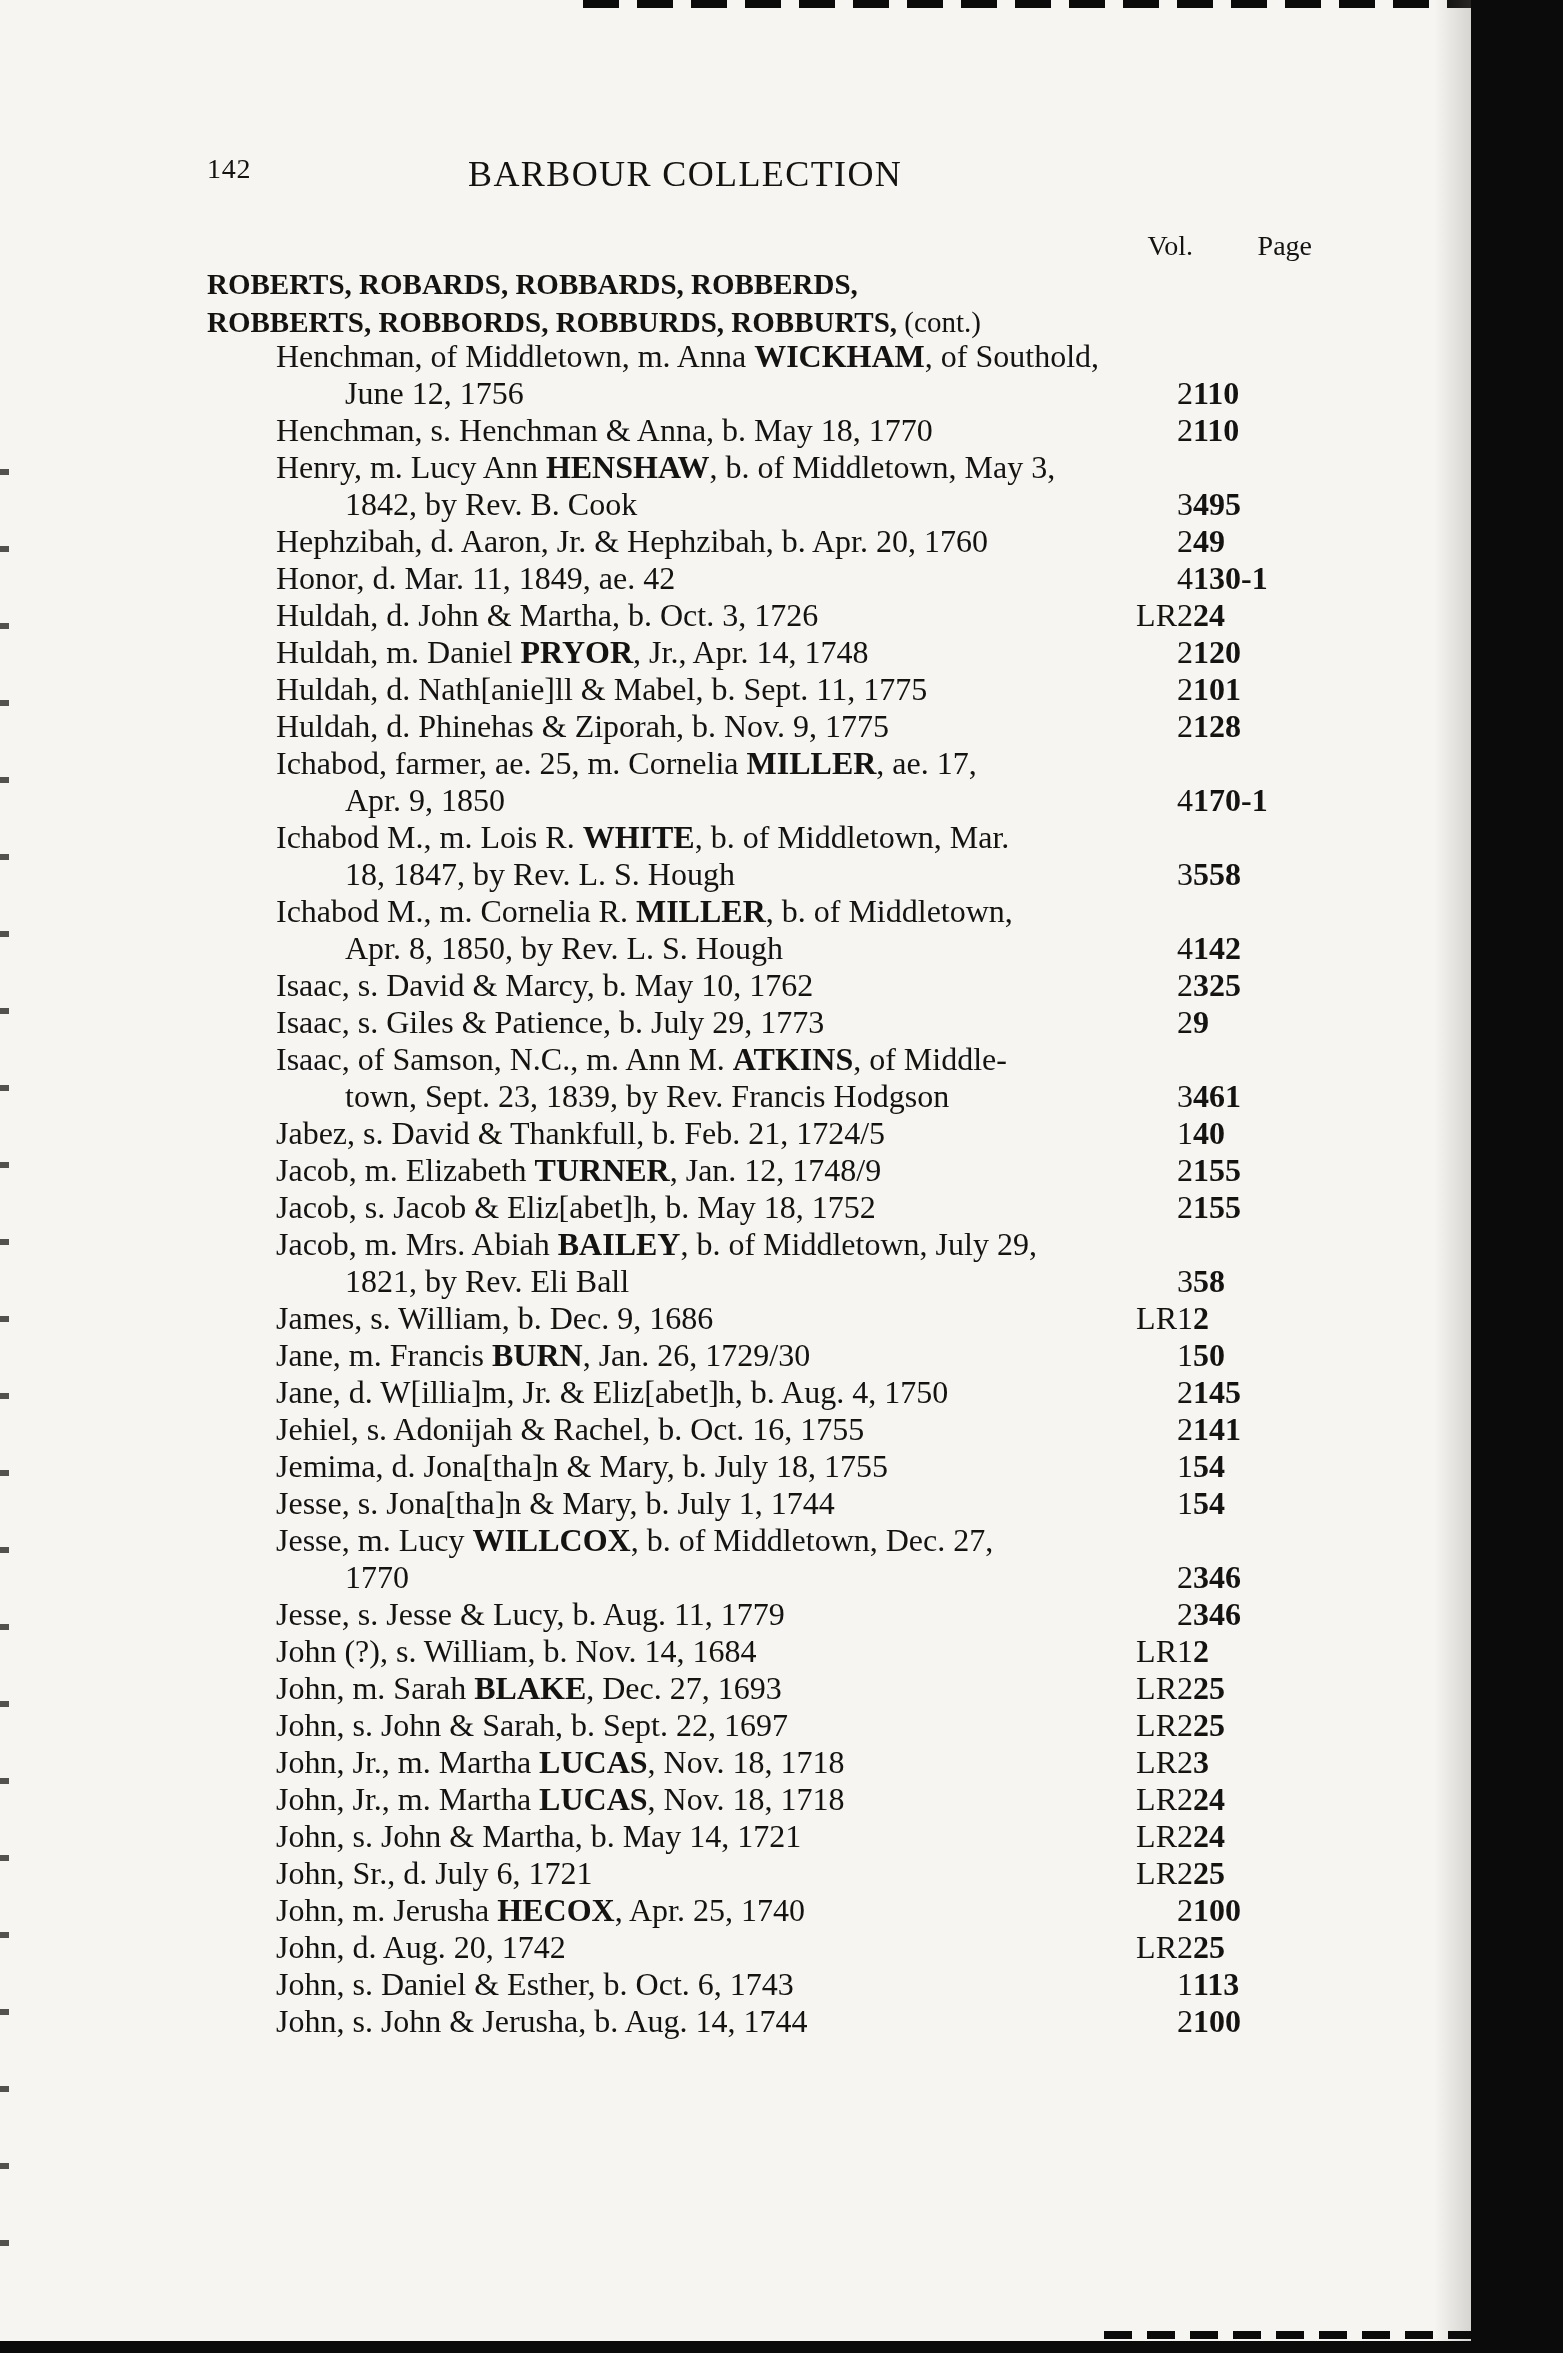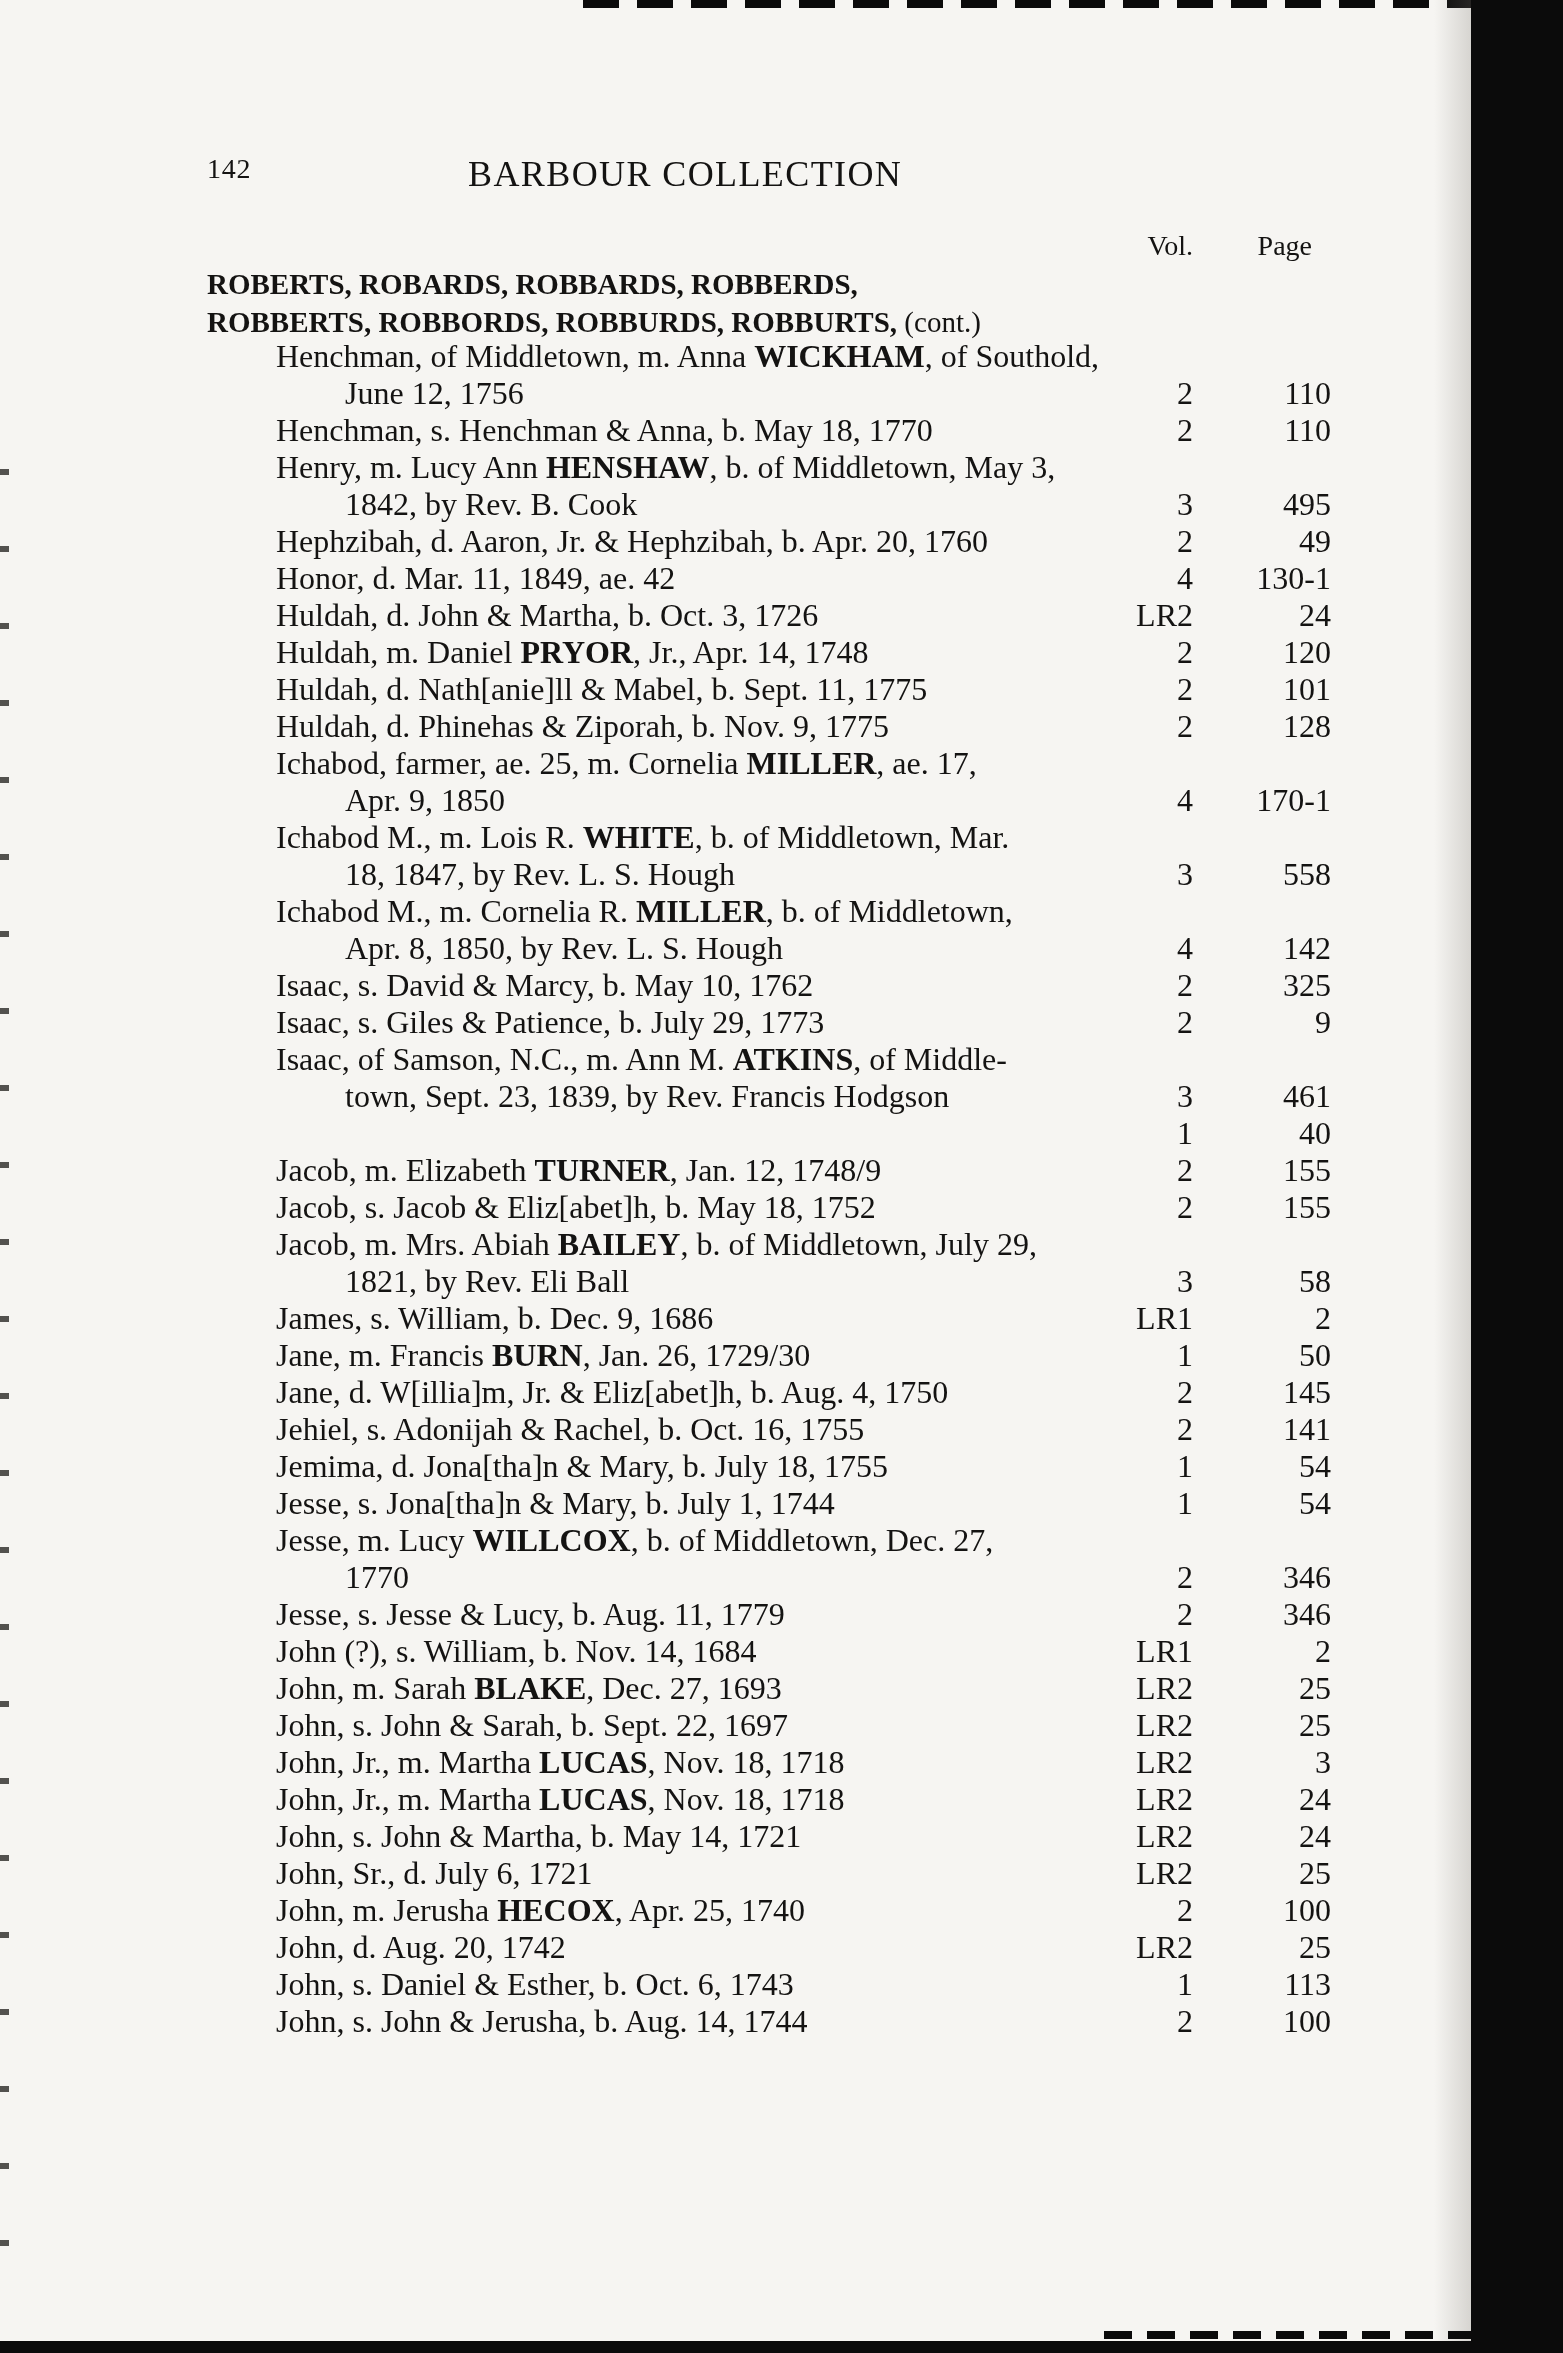--- a/index.html
+++ b/index.html
@@ -12,21 +12,21 @@
   .colhdr.vol{left:1055px;}
   .colhdr.pg{left:1174px;}
   .textcol{left:207px;width:1124px;}
   .headingblk{top:265px;}
   .heading-line{height:38px;line-height:38px;font-size:29px;white-space:nowrap;}
   .rowsblk{top:338px;}
   .row{display:flex;align-items:baseline;height:37px;line-height:37px;font-size:32px;}
   .row .txt{white-space:nowrap;flex:0 0 auto;}
   .row .sp{flex:1 1 auto;}
   .row .vol{flex:0 0 103px;text-align:right;white-space:nowrap;}
-  .row .pg{flex:0 0 138px;text-align:right;white-space:nowrap;}
+  .row .pg{flex:0 0 138px;text-align:left;white-space:nowrap;font-weight:bold;}
   .ind1{padding-left:69px;}
   .ind2{padding-left:138px;}
   .b{font-weight:bold;}
   
   .bar-right{left:1471px;top:0;width:93px;height:2354px;background:#0b0b0b;}
   .bar-bottom{left:0;top:2341px;width:1564px;height:12.4px;background:#0b0b0b;}
   .dash-top{left:583px;top:0;width:890px;height:7.6px;
             background:repeating-linear-gradient(to right,#0b0b0b 0 36px,transparent 36px 54px);}
   .dash-bottom{left:1104px;top:2331px;width:367px;height:7.6px;
             background:repeating-linear-gradient(to right,#0b0b0b 0 28px,transparent 28px 43px);}
@@ -179,20 +179,21 @@
         <div class="vol"></div>
         <div class="pg"></div>
       </div>
       <div class="row">
         <div class="txt ind2"><span>town, Sept. 23, 1839, by Rev. Francis Hodgson</span></div>
         <div class="sp"></div>
         <div class="vol">3</div>
         <div class="pg">461</div>
       </div>
       <div class="row">
+        <div class="txt ind1"><span>Jabez, s. David &amp; Thankfull, b. Feb. 21, 1724/5</span></div>
         <div class="sp"></div>
         <div class="vol">1</div>
         <div class="pg">40</div>
       </div>
       <div class="row">
         <div class="txt ind1"><span>Jacob, m. Elizabeth </span><span class="b">TURNER</span><span>, Jan. 12, 1748/9</span></div>
         <div class="sp"></div>
         <div class="vol">2</div>
         <div class="pg">155</div>
       </div>

